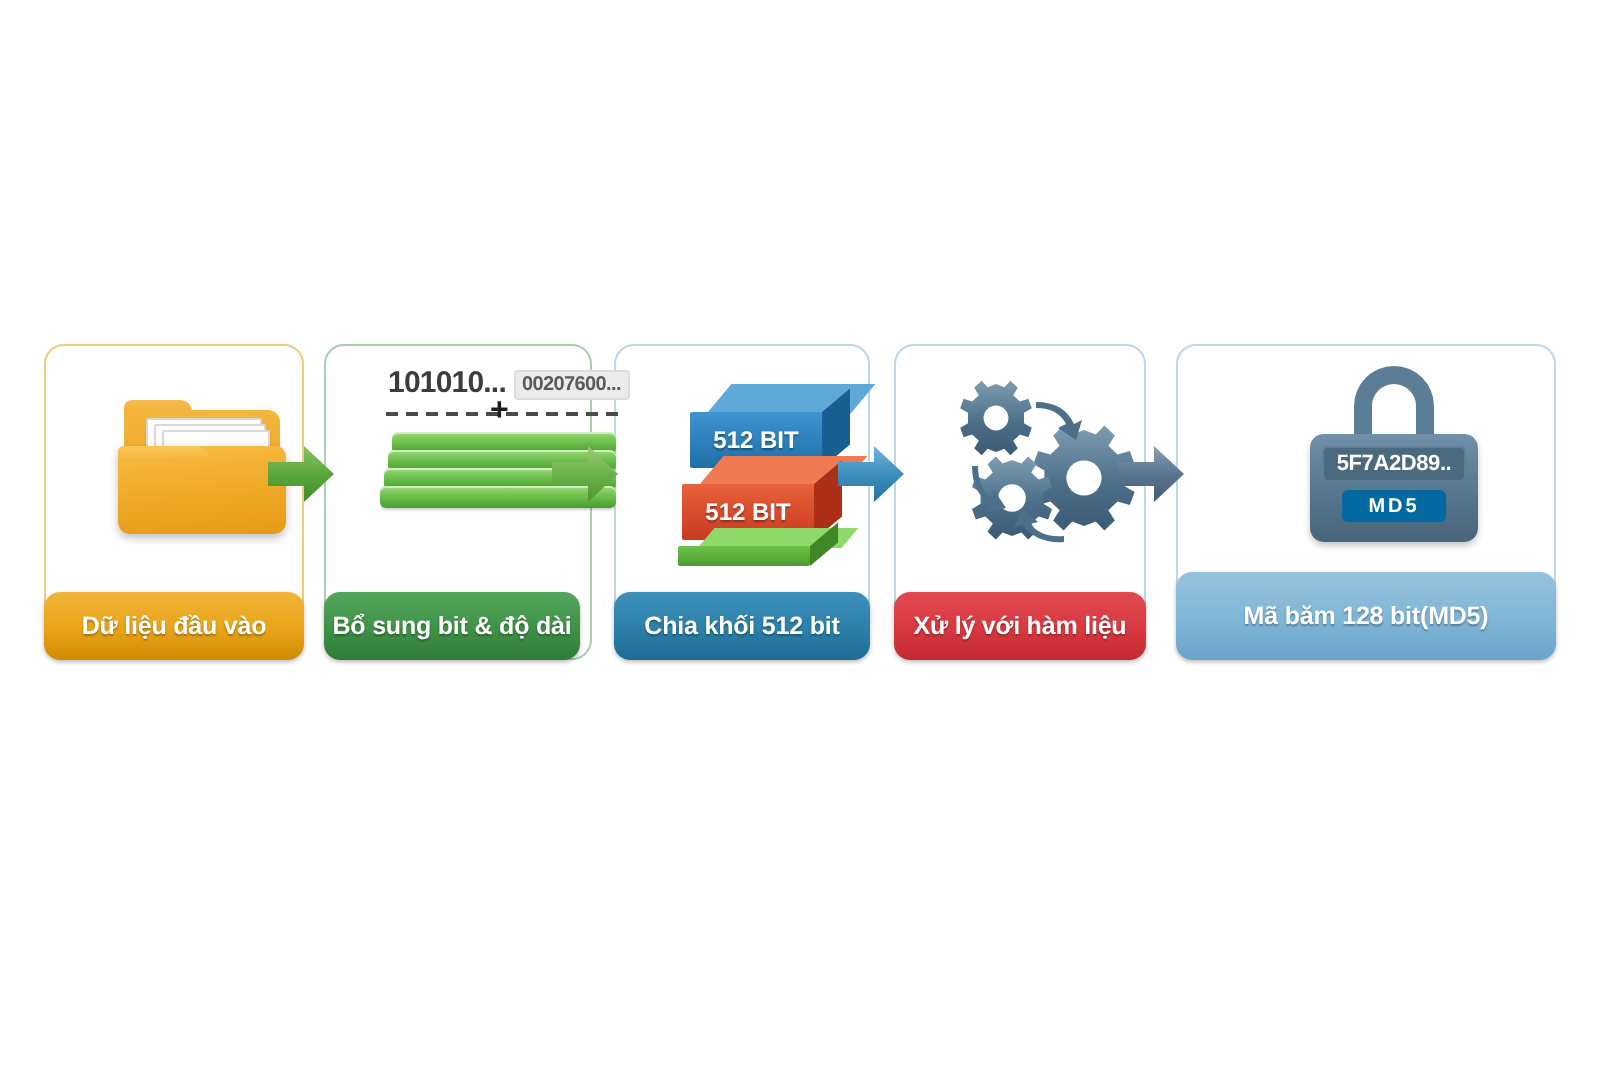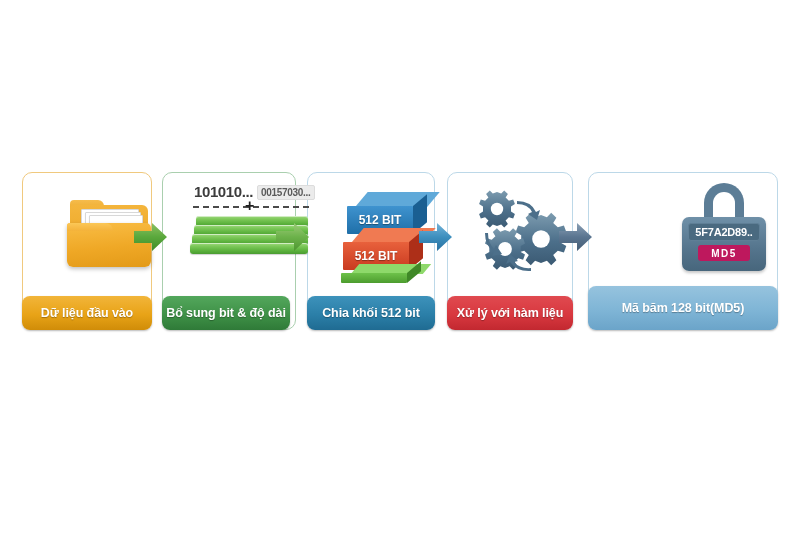--- a/index.html
+++ b/index.html
@@ -31,21 +31,21 @@
     border-radius: 10px;
     border: 1.3px solid var(--accent);
     background: #ffffff;
   }
   .card .art {
     position: relative;
     flex: 1 1 auto;
     z-index: 3;
     display: flex;
     align-items: center;
-    justify-content: flex-end;
+    justify-content: center;
     padding-left: 28px;
   }
   .card .label {
     position: relative;
     z-index: 4;
     flex: 0 0 auto;
     border-radius: 8px;
     background: linear-gradient(180deg, var(--accent-lt) 0%, var(--accent) 55%, var(--accent-dk) 100%);
     color: #ffffff;
     font-weight: bold;
@@ -217,21 +217,21 @@
   .lock .hash {
     position: absolute; left: 18px; top: 40px; width: 72px; height: 18px;
     background: #4a6a80; border-radius: 3px;
     color: #ffffff; font-weight: bold; font-size: 11px;
     display: flex; align-items: center; justify-content: center;
     letter-spacing: -0.2px;
     border: 1px solid #5f7f96;
   }
   .lock .md5 {
     position: absolute; left: 28px; top: 62px; width: 52px; height: 16px;
-    background: #be185d; border-radius: 3px;
+    background: #0369a1; border-radius: 3px;
     color: #ffffff; font-weight: bold; font-size: 10px;
     display: flex; align-items: center; justify-content: center;
     letter-spacing: 1.5px;
   }
 </style>
 </head>
 <body>
 
 <div id="stage">
 
@@ -251,21 +251,21 @@
       <span>Dữ liệu đầu vào</span>
     </div>
   </div>
 
   <div class="card" id="card2">
     <div class="frame"></div>
     <div class="art">
       <div class="bits">
         <div class="row">
           <span class="big">101010...</span>
-          <span class="chip">00157030...</span>
+          <span class="chip">00207600...</span>
         </div>
         <div class="dashline"></div>
         <div class="plus">+</div>
         <div class="bars">
           <div class="bar b1"></div>
           <div class="bar b2"></div>
           <div class="bar b3"></div>
           <div class="bar b4"></div>
         </div>
       </div>

